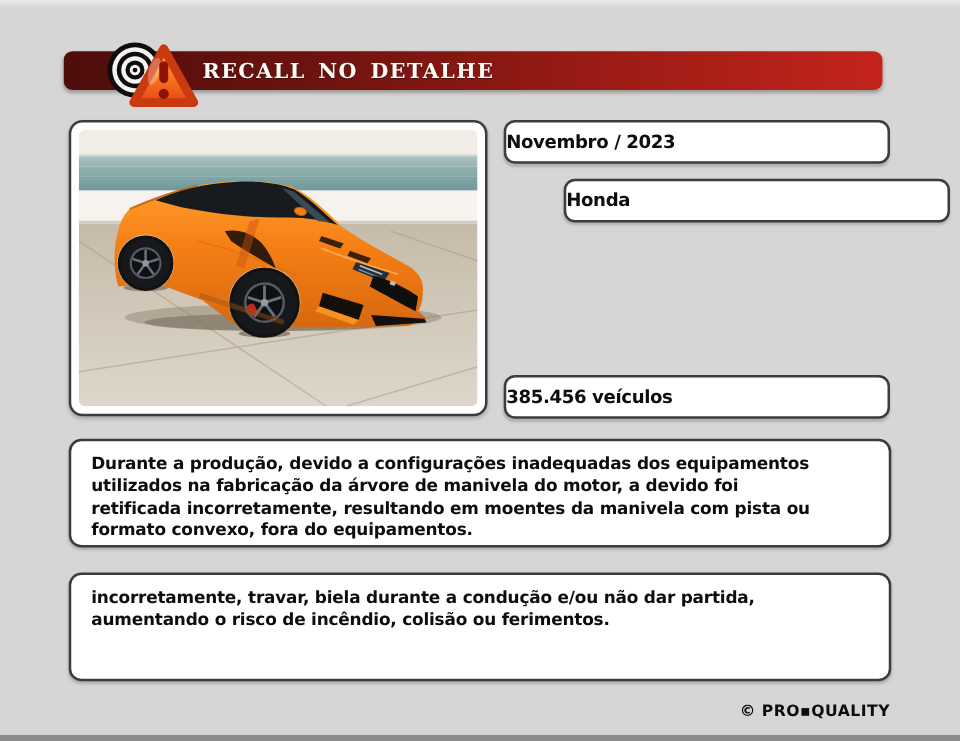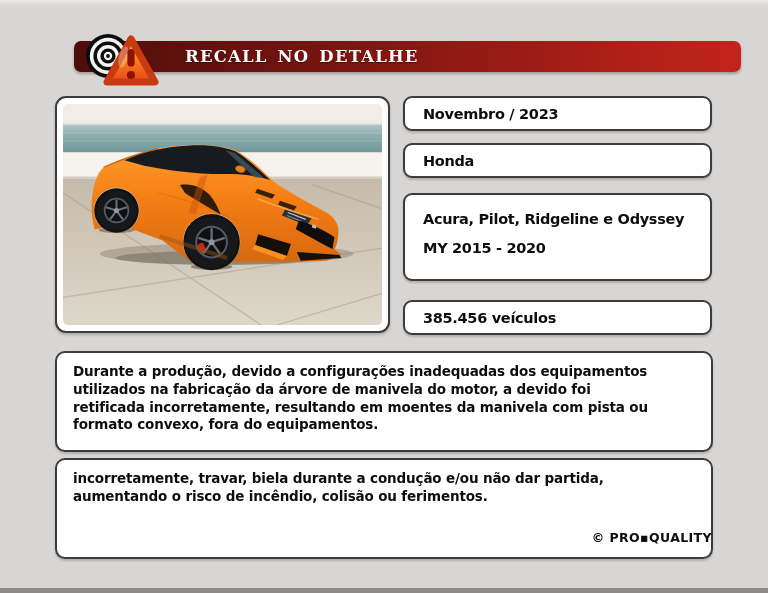--- a/index.html
+++ b/index.html
@@ -8,25 +8,24 @@
     background:#d8d6d4;overflow:hidden;
     font-family:"DejaVu Sans","Liberation Sans",sans-serif;
     color:#0d0d0d;
   }
   .edge-top{position:absolute;left:0;top:0;width:768px;height:6px;
     background:linear-gradient(#ecebea,rgba(236,235,234,0));}
   .edge-bottom{position:absolute;left:0;bottom:0;width:768px;height:5px;background:#8c8b89;}
 
   
   .banner{
-    position:absolute;left:74px;top:41px;width:655px;height:31px;
+    position:absolute;left:51px;top:41px;width:655px;height:31px;
     border-radius:7px;
     background:linear-gradient(90deg,#4d0d0b 0%,#6d130f 30%,#9a1b15 65%,#c3241c 100%);
     box-shadow:0 2px 3px rgba(0,0,0,.28);
-    padding-left:12px;
   }
   .banner-title{
     position:absolute;left:111px;top:0;height:31px;line-height:31px;
     font-family:"DejaVu Serif","Liberation Serif",serif;
     font-weight:bold;font-size:16.5px;color:#fdfbf8;
     letter-spacing:1.2px;word-spacing:3px;
     text-shadow:0 1px 1px rgba(0,0,0,.45);
     white-space:nowrap;
   }
   .recall-icon{position:absolute;left:84px;top:25px;width:78px;height:66px;}
@@ -38,46 +37,46 @@
     box-sizing:border-box;box-shadow:0 2px 3px rgba(0,0,0,.2);
   }
   .car-box svg{position:absolute;left:6px;top:6px;width:319px;height:221px;border-radius:5px;}
 
   
   .ibox{
     position:absolute;left:403px;width:309px;background:#fff;
     border:2px solid #3c3c3c;border-radius:9px;box-sizing:border-box;
     box-shadow:0 2px 2px rgba(0,0,0,.18);
     font-weight:bold;font-size:14.5px;letter-spacing:-0.3px;
-    padding-left:18px;white-space:nowrap;overflow:hidden;
+    white-space:nowrap;overflow:hidden;
   }
   .ibox.single{height:35px;display:flex;align-items:center;}
   .ibox-date{top:96px;}
-  .ibox-brand{top:143px;}
+  .ibox-brand{top:143px;margin-left:48px;}
   .ibox-models{top:193px;height:88px;padding-top:10px;line-height:29px;}
   .ibox-count{top:300px;}
 
   
   .pbox{
-    position:absolute;left:55px;width:658px;height:101px;background:#fff;
+    position:absolute;left:55px;width:658px;height:87px;background:#fff;
     border:2px solid #3c3c3c;border-radius:10px;box-sizing:border-box;
     box-shadow:0 2px 2px rgba(0,0,0,.18);
     font-weight:bold;font-size:13.5px;letter-spacing:-0.15px;line-height:17.8px;
     padding:10px 24px 0 16px;white-space:nowrap;overflow:hidden;
   }
   .pbox-defect{top:351px;}
   .pbox-risk{top:458px;}
 
   
   .footer-ref{
     position:absolute;left:57px;top:551px;font-weight:bold;font-size:12px;
     letter-spacing:.2px;white-space:nowrap;
   }
   .footer-brand{
-    position:absolute;right:56px;top:530px;font-weight:bold;font-size:12.5px;
+    position:absolute;right:56px;top:561px;font-weight:bold;font-size:12.5px;
     letter-spacing:.4px;white-space:nowrap;
   }
 </style>
 </head>
 <body>
 
 <div class="page">
   <div class="edge-top"></div>
 
   <div class="banner">
@@ -234,24 +233,20 @@
       <path d="M 98 132 L 166 154 L 165 158 L 97 136 Z" fill="#9c5410" opacity="0.45"></path>
     </svg>
   </div>
 
   <div class="ibox ibox-date single">
     <span>Novembro / 2023</span>
   </div>
   <div class="ibox ibox-brand single">
     <span>Honda</span>
   </div>
-  <div class="ibox ibox-models">
-    <div>Acura, Pilot, Ridgeline e Odyssey</div>
-    <div>MY 2015 - 2020</div>
-  </div>
   <div class="ibox ibox-count single">
     <span>385.456 veículos</span>
   </div>
 
   <div class="pbox pbox-defect">
     <div>Durante a produção, devido a configurações inadequadas dos equipamentos</div>
     <div>utilizados na fabricação da árvore de manivela do motor, a devido foi</div>
     <div>retificada incorretamente, resultando em moentes da manivela com pista ou</div>
     <div>formato convexo, fora do equipamentos.</div>
   </div>

